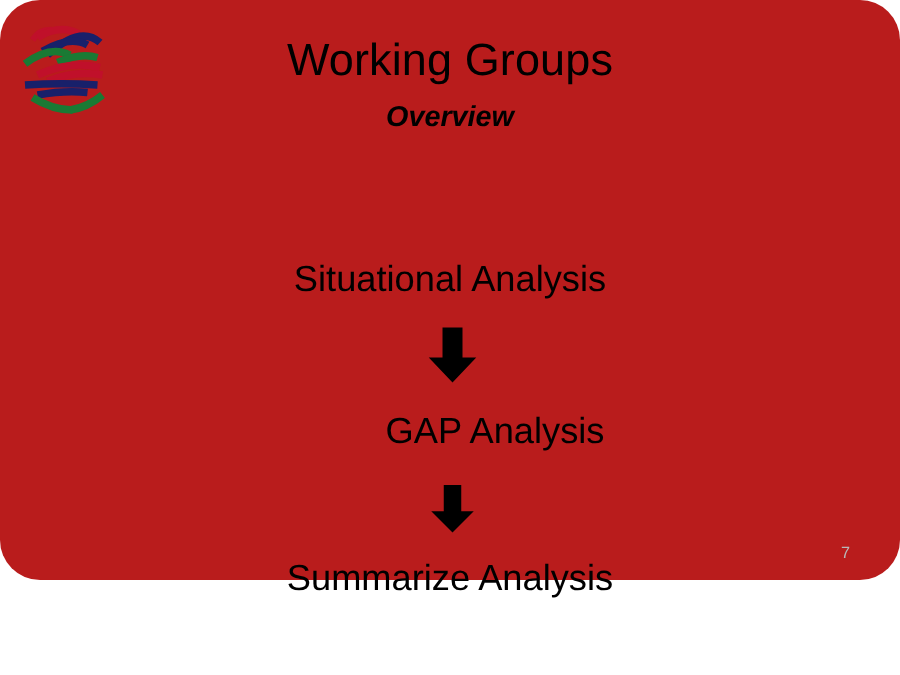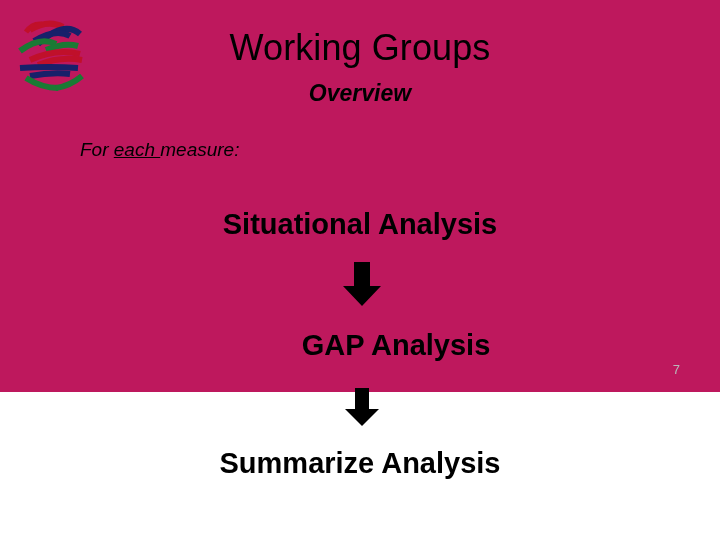--- a/index.html
+++ b/index.html
@@ -10,22 +10,23 @@
     width: 720px;
     height: 540px;
     background: #ffffff;
     font-family: "Liberation Sans", sans-serif;
     color: #000000;
     overflow: hidden;
   }
   .slide {
     position: relative;
     width: 720px;
-    height: 392px;
-    background: #be185d;
+    height: 464px;
+    background: #b91c1c;
+    border-radius: 32px;
   }
 
   
   .logo {
     position: absolute;
     left: 8px;
     top: 6px;
     width: 90px;
     height: 96px;
   }
@@ -78,21 +79,21 @@
     position: absolute;
     left: 0;
     top: 200px;
     width: 720px;
   }
   .flow-step {
     width: 720px;
     text-align: center;
     font-size: 29px;
     line-height: 38px;
-    font-weight: 700;
+    font-weight: 400;
     color: #000000;
     white-space: nowrap;
   }
   .flow-step.s1 { position: absolute; left: 0; top: 5px; }
   .flow-step.s2 { position: absolute; left: 0; top: 126px; padding-left: 36px; }
   .flow-step.s3 { position: absolute; left: 0; top: 244px; }
 
   .arrow {
     position: absolute;
   }
@@ -144,21 +145,20 @@
 
         <path d="M48 82 Q62 80 74 70" stroke="#1A7A34" stroke-width="6"></path>
       </g>
     </svg>
   </div>
 
   <div class="title">Working Groups</div>
 
   <div class="subtitle">Overview</div>
 
-  <div class="intro"><span>For </span><span class="u">each </span><span>measure:</span></div>
 
   <div class="flow">
 
     <div class="flow-step s1">Situational Analysis</div>
 
     <div class="arrow a1">
       <svg viewBox="0 0 48 48" xmlns="http://www.w3.org/2000/svg" aria-hidden="true">
         <path d="M16 2 L32 2 L32 26 L43 26 L24 46 L5 26 L16 26 Z" fill="#000000"></path>
       </svg>
     </div>

